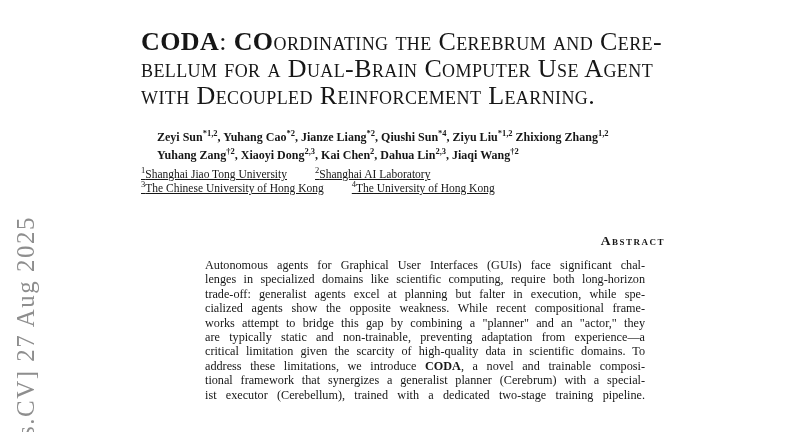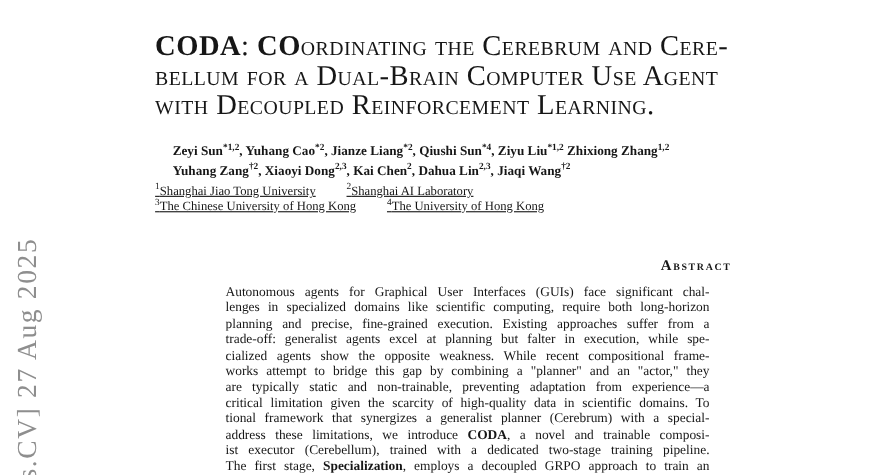--- a/index.html
+++ b/index.html
@@ -102,26 +102,24 @@
     <div class="affils">
       <div class="affil-line" id="affil-line1"><span class="affil-group"><sup>1</sup>Shanghai Jiao Tong University</span><span class="affil-group"><sup>2</sup>Shanghai AI Laboratory</span></div>
       <div class="affil-line" id="affil-line2"><span class="affil-group"><sup>3</sup>The Chinese University of Hong Kong</span><span class="affil-group"><sup>4</sup>The University of Hong Kong</span></div>
     </div>
 
     <div class="abstract-heading">Abstract</div>
 
     <div class="abstract-body" id="abstract-body">
         <div class="abs-line"><span>Autonomous agents for Graphical User Interfaces (GUIs) face significant chal-</span></div>
         <div class="abs-line"><span>lenges in specialized domains like scientific computing, require both long-horizon</span></div>
-        <div class="abs-line"><span>planning and precise, fine-grained execution. Existing approaches suffer from a</span></div>
         <div class="abs-line"><span>trade-off: generalist agents excel at planning but falter in execution, while spe-</span></div>
         <div class="abs-line"><span>cialized agents show the opposite weakness. While recent compositional frame-</span></div>
         <div class="abs-line"><span>works attempt to bridge this gap by combining a "planner" and an "actor," they</span></div>
         <div class="abs-line"><span>are typically static and non-trainable, preventing adaptation from experience—a</span></div>
         <div class="abs-line"><span>critical limitation given the scarcity of high-quality data in scientific domains. To</span></div>
+        <div class="abs-line"><span>address these limitations, we introduce </span><span class="seg-b">CODA</span><span>, a novel and trainable composi-</span></div>
         <div class="abs-line"><span>tional framework that synergizes a generalist planner (Cerebrum) with a special-</span></div>
-        <div class="abs-line"><span>address these limitations, we introduce </span><span class="seg-b">CODA</span><span>, a novel and trainable composi-</span></div>
         <div class="abs-line"><span>ist executor (Cerebellum), trained with a dedicated two-stage training pipeline.</span></div>
-        <div class="abs-line"><span>The first stage, </span><span class="seg-b">Specialization</span><span>, employs a decoupled GRPO approach to train an</span></div>
       </div>
 
   </div>
 </div>
 
 </body></html>

